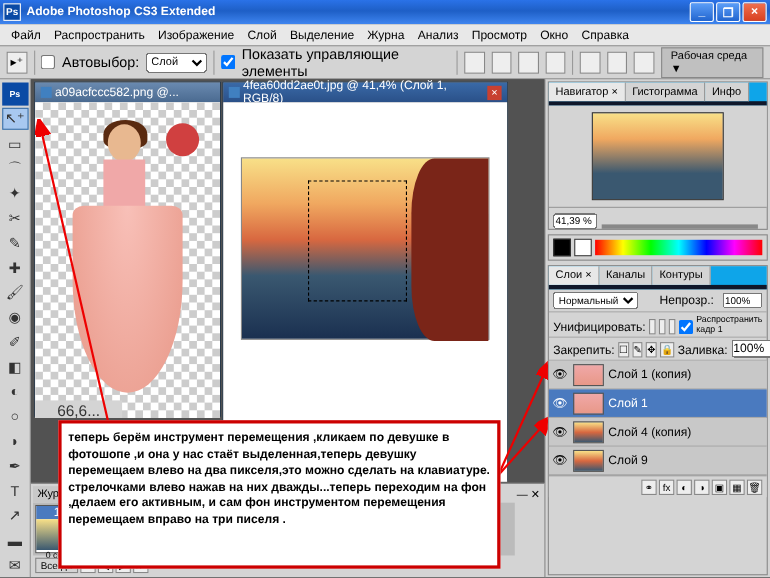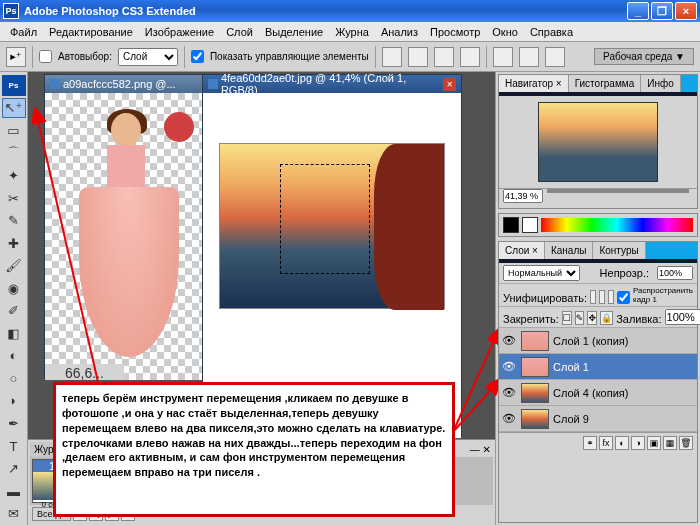--- a/index.html
+++ b/index.html
@@ -7,57 +7,57 @@
 .titlebar{height:22px;background:linear-gradient(#2a72e8,#1e5fc6 45%,#3f85f0);color:#fff;display:flex;align-items:center;padding:0 3px;font-size:12px;font-weight:bold}
 .titlebar .icon{width:16px;height:16px;background:#0a4aa5;border:1px solid #fff;margin-right:5px;display:flex;align-items:center;justify-content:center;color:#fff;font-size:9px}
 .titlebar .title{flex:1}
 .win-btns{display:flex;gap:2px}
 .win-btn{width:22px;height:18px;background:linear-gradient(#5b9ef8,#2265cf);border:1px solid #fff;border-radius:2px;display:flex;align-items:center;justify-content:center;color:#fff;font-weight:bold}
 .win-btn.close{background:linear-gradient(#f07050,#d84020)}
 .menubar{height:20px;background:#e8e8e8;display:flex;align-items:center;padding:0 4px;font-size:11px;border-bottom:1px solid #999}
 .menubar span{padding:2px 6px;cursor:default}
 .optbar{height:30px;background:#d4d4d4;border-bottom:1px solid #999;display:flex;align-items:center;padding:0 6px;gap:6px}
 .optbar .movebtn{width:20px;height:20px;border:1px solid #888;background:#eee;display:flex;align-items:center;justify-content:center}
-.optbar label{font-size:10px}
+.optbar label{font-size:13px}
 .optbar select{font-size:10px;height:18px;width:60px}
 .optbar input[type=checkbox]{vertical-align:middle}
 .optbar .divider{width:1px;height:22px;background:#999}
 .optbar .sm{width:20px;height:20px;border:1px solid #888;background:#eee}
 .optbar .workspace{margin-left:auto;background:#c0c0c0;border:1px solid #888;padding:2px 8px;font-size:10px}
 .main{display:flex;height:453px}
 .toolbox{width:28px;background:#d4d4d4;border-right:1px solid #999;display:flex;flex-direction:column;padding-top:2px}
 .tool{width:24px;height:22px;margin:1px auto;border:1px solid transparent;display:flex;align-items:center;justify-content:center;font-size:13px;color:#333;cursor:pointer}
 .tool.active{background:#a8c8f0;border-color:#3a6ea5}
 .workspace-area{flex:1;background:#525252;position:relative;display:flex;flex-direction:column}
 .docs{flex:1;position:relative}
 .doc{position:absolute;background:#838383;border:1px solid #2a3a4a}
 .doc-title{height:18px;background:linear-gradient(#6a8ab0,#4a6a90);color:#fff;font-size:10px;padding:2px 5px;display:flex;align-items:center}
 .doc-title .x{margin-left:auto;width:13px;height:13px;background:#c84030;color:#fff;display:flex;align-items:center;justify-content:center;font-size:10px}
-.doc1{left:16px;top:2px;width:170px;height:305px}
+.doc1{left:3px;top:2px;width:170px;height:305px}
 .doc1-canvas{height:287px;background:#fff;background-image:repeating-conic-gradient(#ccc 0 25%,#fff 0 50%);background-size:14px 14px;display:flex;align-items:center;justify-content:center;position:relative}
 .girl{width:120px;height:260px;position:relative}
 .girl .head{position:absolute;top:6px;left:42px;width:30px;height:34px;background:#e8b890;border-radius:50%}
 .girl .hair{position:absolute;top:2px;left:38px;width:40px;height:26px;background:#5a2a10;border-radius:50% 50% 30% 30%}
 .girl .body{position:absolute;top:38px;left:38px;width:38px;height:50px;background:#f0a8a8}
 .girl .dress{position:absolute;top:80px;left:10px;width:100px;height:170px;background:radial-gradient(ellipse at 50% 0,#f8c0b8,#e89888);border-radius:10% 10% 50% 50% / 5% 5% 60% 60%}
 .girl .flower{position:absolute;top:5px;left:95px;width:30px;height:30px;background:#d04040;border-radius:50%}
 .doc1-footer{position:absolute;bottom:0;left:0;height:16px;background:#d4d4d4;font-size:14px;padding:1px 20px;color:#333}
 .doc2{left:174px;top:2px;width:260px;height:363px}
 .doc2-canvas{height:345px;background:#fff;display:flex;align-items:flex-start;justify-content:center;padding-top:50px;position:relative}
 .sunset{width:226px;height:166px;background:linear-gradient(#f8e088 0%,#f0a860 25%,#d86840 45%,#3a5870 65%,#1a3050 100%);position:relative;border:1px solid #888}
 .sunset .bush{position:absolute;right:0;top:0;width:70px;height:166px;background:#7a2518;border-radius:30% 0 0 30%}
 .sunset .sel{position:absolute;left:60px;top:20px;width:90px;height:110px;border:1px dashed #000}
 .panels{width:205px;background:#d4d4d4;border-left:1px solid #999;display:flex;flex-direction:column}
 .pgrp{border:1px solid #888;margin:2px;background:#d4d4d4}
 .ptabs{display:flex;background:#0ea5e9;border-bottom:4px solid #0f172a}
 .ptab{padding:3px 6px;font-size:10px;border-right:1px solid #999;background:#d4d4d4}
 .ptab.active{background:#e8e8e8}
 .nav-body{height:92px;display:flex;align-items:center;justify-content:center;background:#d4d4d4}
 .nav-thumb{width:120px;height:80px;border:1px solid #333;background:linear-gradient(#f8e088,#f0a860 30%,#3a5870 70%)}
-.nav-foot{height:20px;display:flex;align-items:flex-start;padding:0 4px;font-size:9px;border-top:1px solid #999}
+.nav-foot{height:20px;display:flex;align-items:flex-end;padding:0 4px;font-size:9px;border-top:1px solid #999}
 .nav-foot input{width:40px;height:14px;font-size:9px}
 .color-body{height:22px;display:flex;align-items:center;padding:2px 4px;gap:3px}
 .swatch{width:16px;height:16px;border:1px solid #333}
 .layer-opt{display:flex;align-items:center;padding:2px 4px;gap:8px;font-size:9px;border-bottom:1px solid #aaa}
 .layer-opt select{font-size:9px;height:16px}
 .layer-opt input{width:36px;font-size:9px;height:14px}
 .layer-row2{display:flex;padding:2px 4px;font-size:9px;border-bottom:1px solid #aaa;gap:3px;align-items:flex-end}
 .ico{width:14px;height:14px;border:1px solid #888;background:#eee;font-size:9px;display:flex;align-items:center;justify-content:center}
 .layer-list{background:#c8c8c8}
 .layer-item{display:flex;align-items:center;height:26px;border-bottom:1px solid #aaa;padding:0 2px;gap:4px;font-size:10px}
@@ -84,21 +84,21 @@
   <div class="title">Adobe Photoshop CS3 Extended</div>
   <div class="win-btns">
     <div class="win-btn">_</div>
     <div class="win-btn">❐</div>
     <div class="win-btn close">×</div>
   </div>
 </div>
 
 <div class="menubar">
   <span>Файл</span>
-  <span>Редактирование</span>
+  <span>Распространить</span>
   <span>Изображение</span>
   <span>Слой</span>
   <span>Выделение</span>
   <span>Журна</span>
   <span>Анализ</span>
   <span>Просмотр</span>
   <span>Окно</span>
   <span>Справка</span>
 </div>
 

